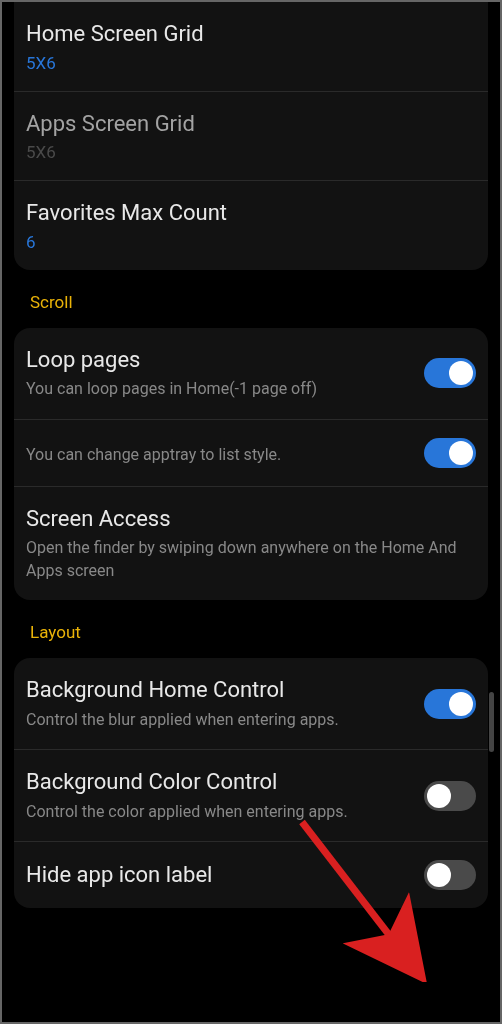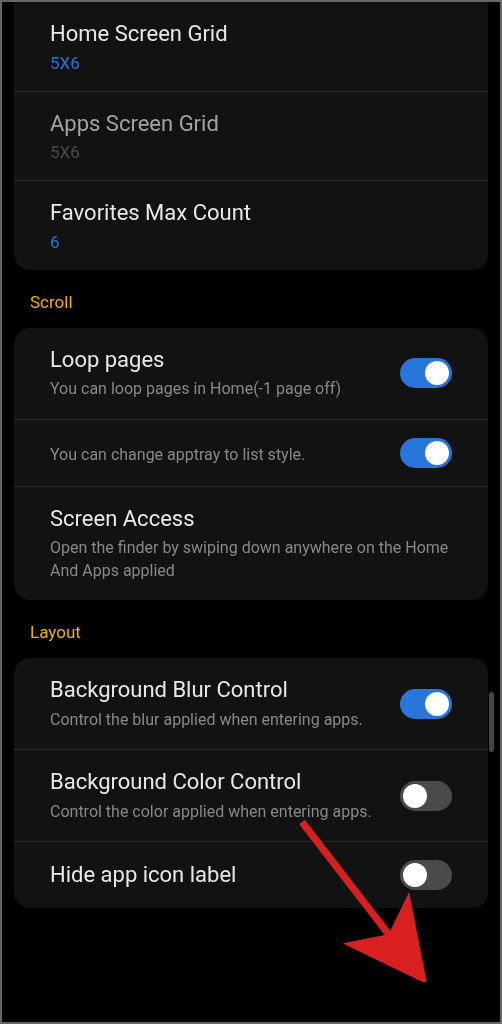--- a/index.html
+++ b/index.html
@@ -25,21 +25,21 @@
       border-radius: 16px;
       margin: 8px 12px;
       overflow: hidden;
     }
     .settings-group.first {
       border-top-left-radius: 0;
       border-top-right-radius: 0;
       margin-top: 0;
     }
     .settings-item {
-      padding: 18px 36px;
+      padding: 18px 12px;
       border-bottom: 1px solid #2a2a2a;
       display: flex;
       align-items: center;
       justify-content: space-between;
       gap: 16px;
     }
     .settings-item:last-child {
       border-bottom: none;
     }
     .settings-item-content {
@@ -162,31 +162,31 @@
       <div class="settings-item-content">
         <div class="settings-subtitle">You can change apptray to list style.</div>
       </div>
       <div class="toggle on">
         <div class="toggle-thumb"></div>
       </div>
     </div>
     <div class="settings-item">
       <div class="settings-item-content">
         <div class="settings-title">Screen Access</div>
-        <div class="settings-subtitle">Open the finder by swiping down anywhere on the Home And Apps applied</div>
+        <div class="settings-subtitle">Open the finder by swiping down anywhere on the Home And Apps screen</div>
       </div>
     </div>
   </div>
 
   <div class="section-header">Layout</div>
 
   <div class="settings-group">
     <div class="settings-item">
       <div class="settings-item-content">
-        <div class="settings-title">Background Blur Control</div>
+        <div class="settings-title">Background Home Control</div>
         <div class="settings-subtitle">Control the blur applied when entering apps.</div>
       </div>
       <div class="toggle on">
         <div class="toggle-thumb"></div>
       </div>
     </div>
     <div class="settings-item">
       <div class="settings-item-content">
         <div class="settings-title">Background Color Control</div>
         <div class="settings-subtitle">Control the color applied when entering apps.</div>

